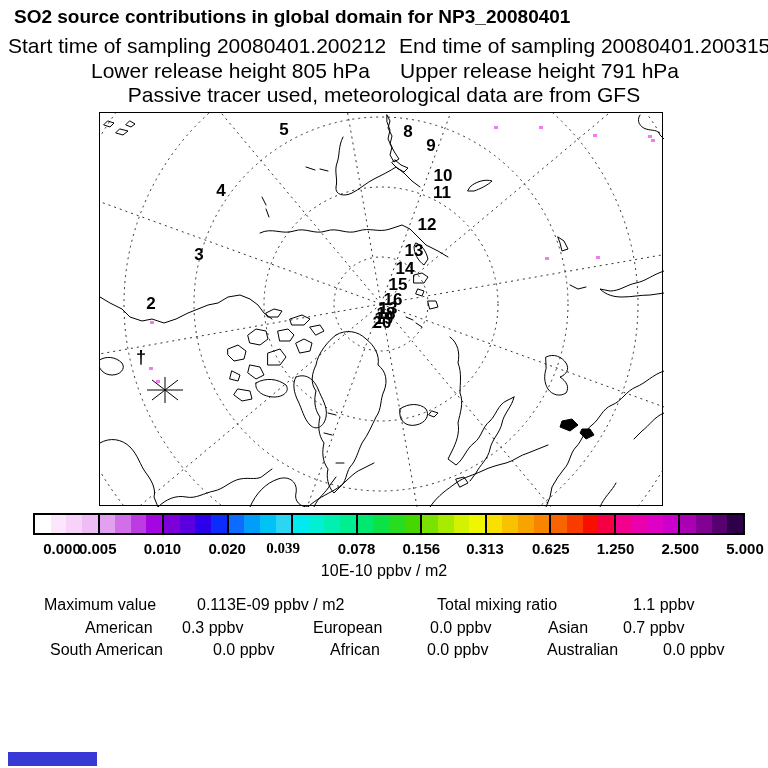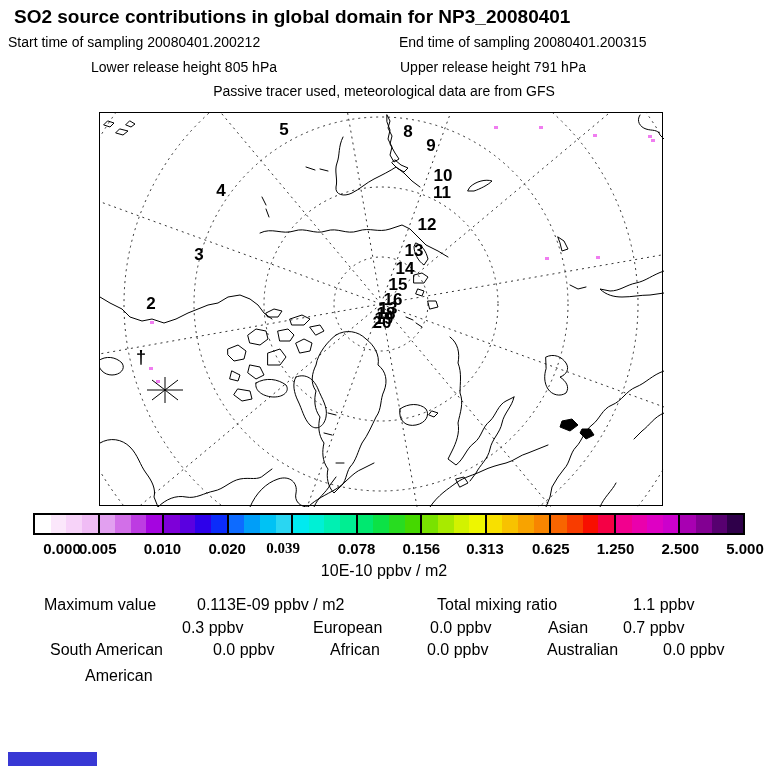--- a/index.html
+++ b/index.html
@@ -1,21 +1,21 @@
 <!DOCTYPE html>
 <html><head>
 <meta charset="utf-8">
 <style>
   html,body{margin:0;padding:0;}
   body{width:768px;height:768px;background:#fff;color:#000;
        font-family:"Liberation Sans",sans-serif;position:relative;overflow:hidden;}
   .abs{position:absolute;white-space:nowrap;}
   
   .title{font-size:19px;font-weight:bold;}
-  .h2{font-size:14px;}
+  .h2{font-size:21px;}
   
   .map{position:absolute;left:99px;top:112px;width:564px;height:394px;
        border:1.5px solid #000;box-sizing:border-box;background:#fff;}
   .map svg{position:absolute;left:0;top:0;}
   .grid{fill:none;stroke:#000;stroke-width:0.8;stroke-dasharray:2 4;}
   .coast{fill:none;stroke:#000;stroke-width:1;stroke-linejoin:round;stroke-linecap:round;}
   .lake{fill:#000;stroke:#000;stroke-width:1;}
   .tl{position:absolute;transform:translate(-50%,-50%);font-size:17px;font-weight:bold;line-height:1;}
   .speck{position:absolute;width:4px;height:3px;}
   
@@ -262,21 +262,21 @@
     <span style="left: 680.27px;">2.500</span>
     <span style="left: 744.997px;">5.000</span>
   </div>
 <div class="abs unit">10E-10 ppbv / m2</div>
 
 <div id="stats">
     <div class="stat" style="left: 44px; top: 596px;">Maximum value</div>
     <div class="stat" style="left: 197px; top: 596px;">0.113E-09 ppbv / m2</div>
     <div class="stat" style="left: 437px; top: 596px;">Total mixing ratio</div>
     <div class="stat" style="left: 633px; top: 596px;">1.1 ppbv</div>
-    <div class="stat" style="left: 85px; top: 619px; margin-top: 48px;">American</div>
+    <div class="stat" style="left: 85px; top: 619px;">American</div>
     <div class="stat" style="left: 182px; top: 619px;">0.3 ppbv</div>
     <div class="stat" style="left: 313px; top: 619px;">European</div>
     <div class="stat" style="left: 430px; top: 619px;">0.0 ppbv</div>
     <div class="stat" style="left: 548px; top: 619px;">Asian</div>
     <div class="stat" style="left: 623px; top: 619px;">0.7 ppbv</div>
     <div class="stat" style="left: 50px; top: 641px;">South American</div>
     <div class="stat" style="left: 213px; top: 641px;">0.0 ppbv</div>
     <div class="stat" style="left: 330px; top: 641px;">African</div>
     <div class="stat" style="left: 427px; top: 641px;">0.0 ppbv</div>
     <div class="stat" style="left: 547px; top: 641px;">Australian</div>

